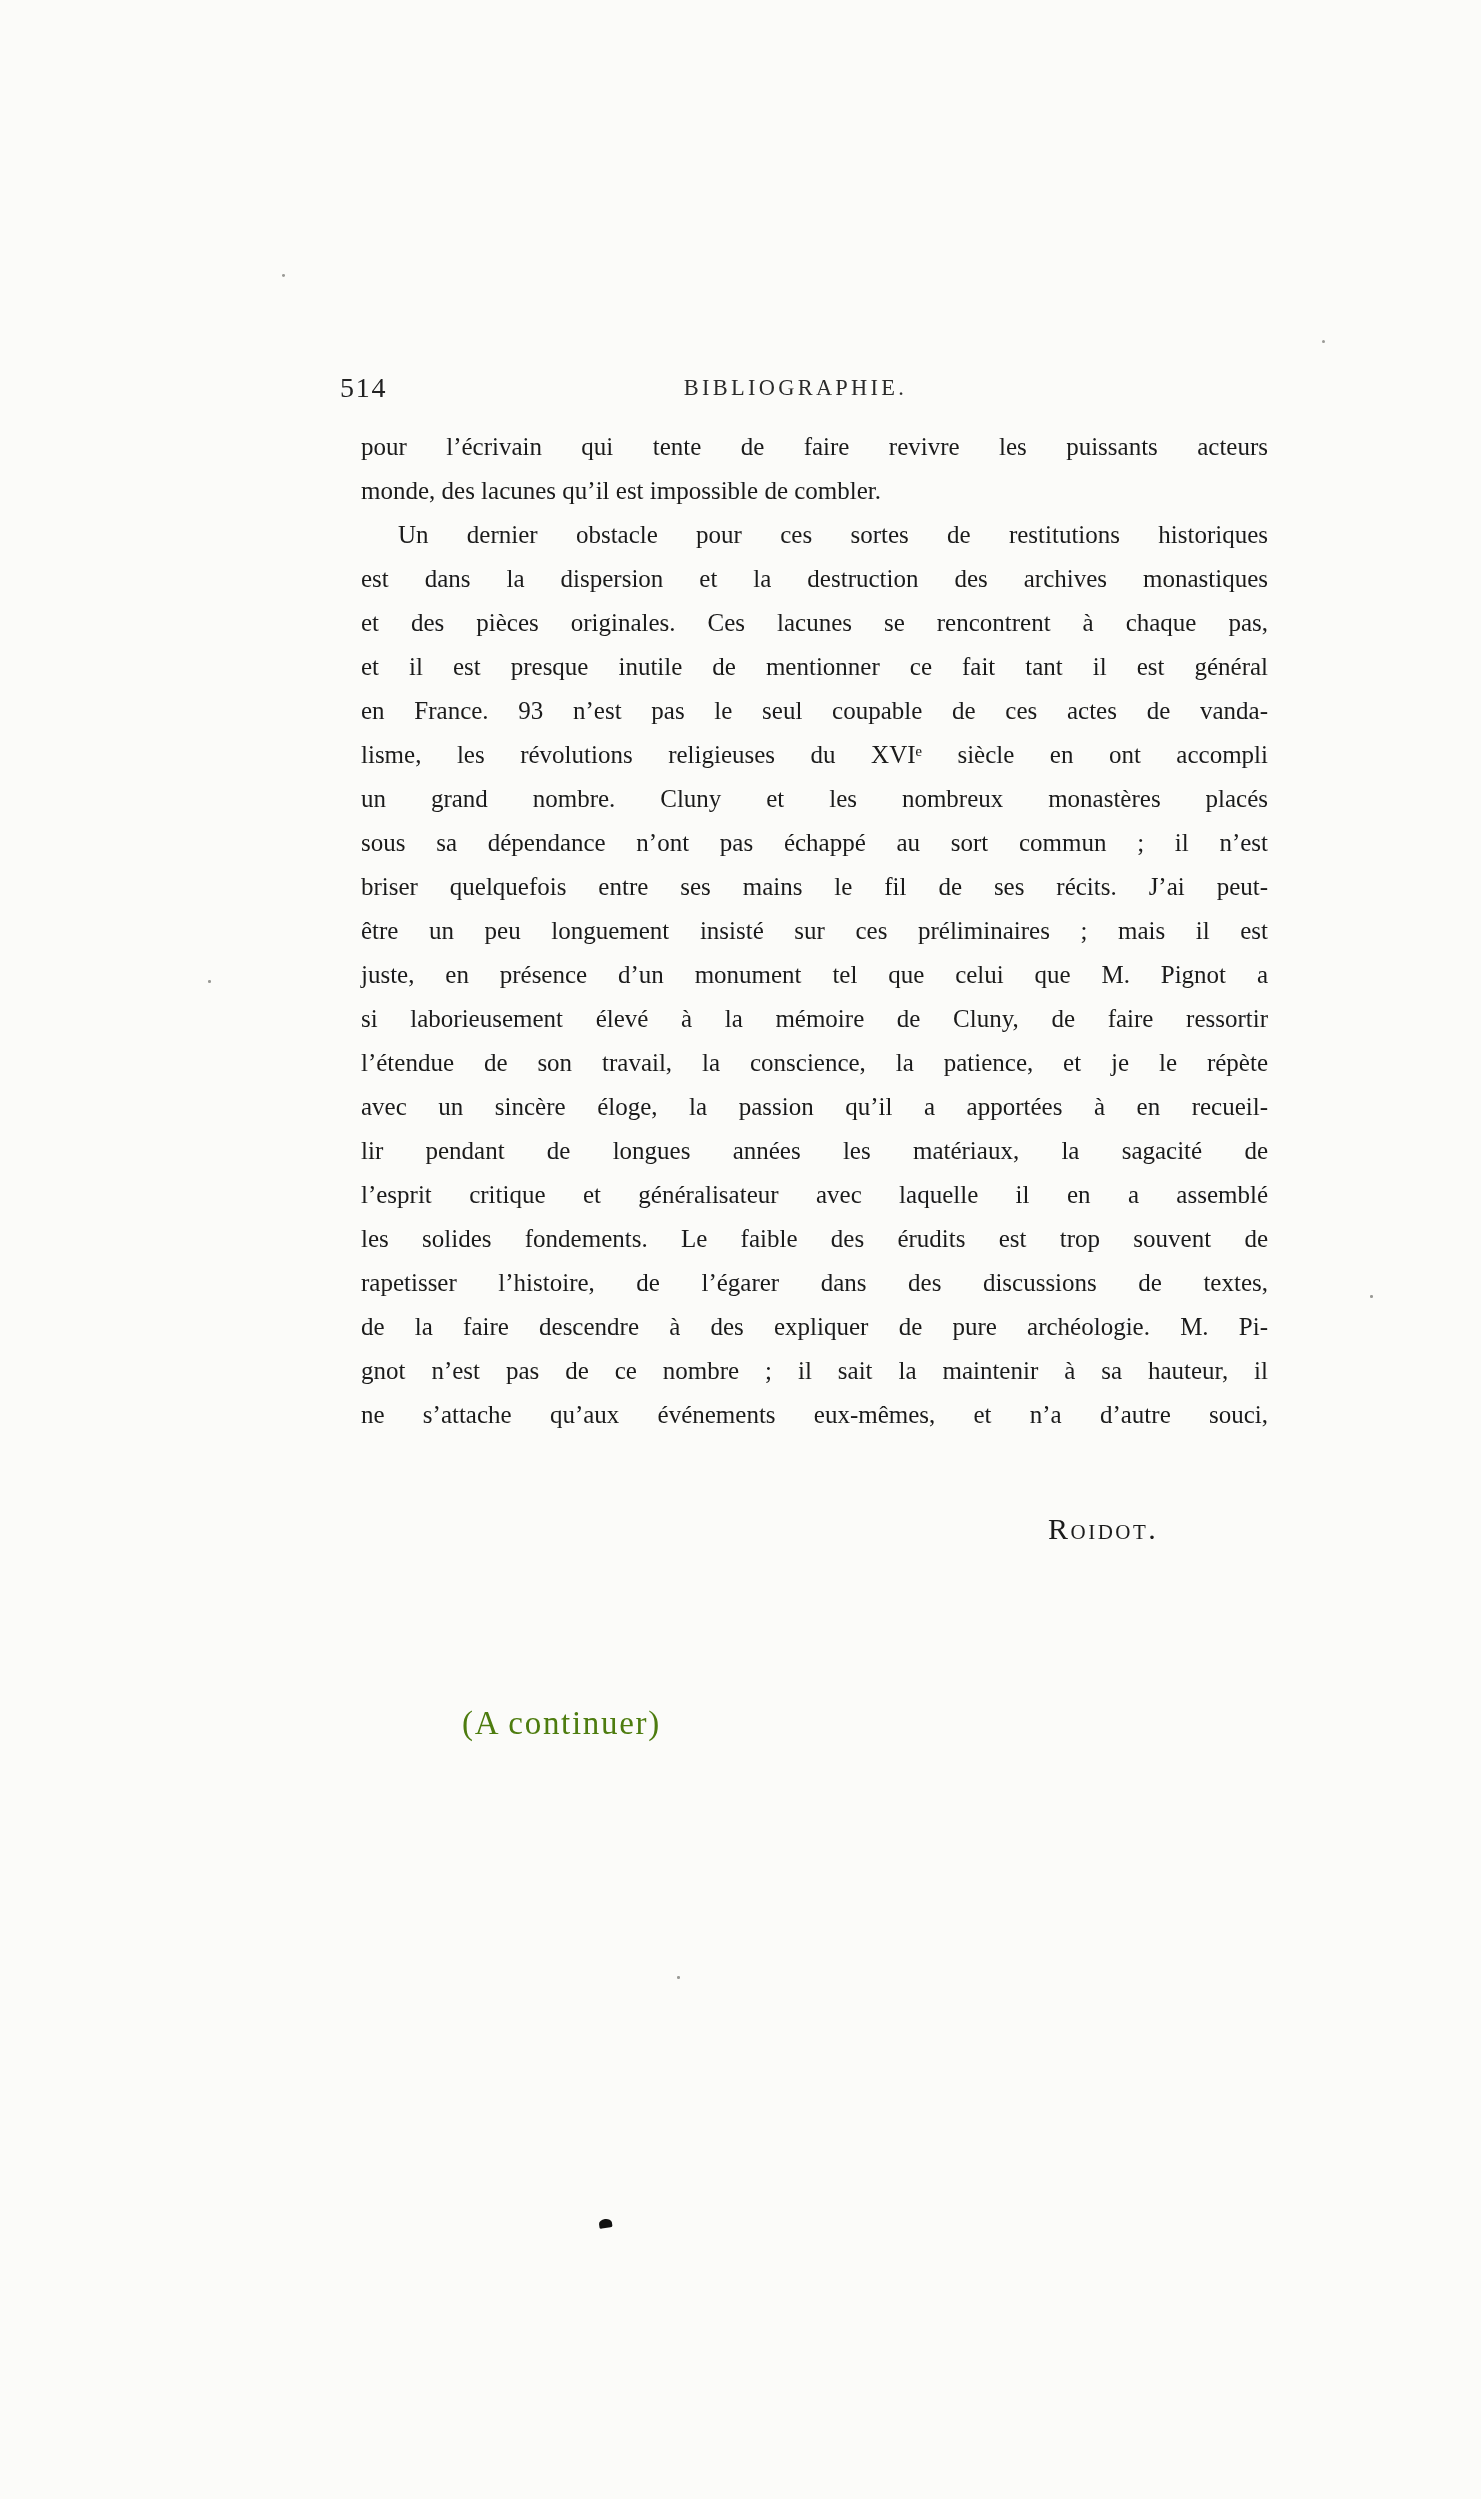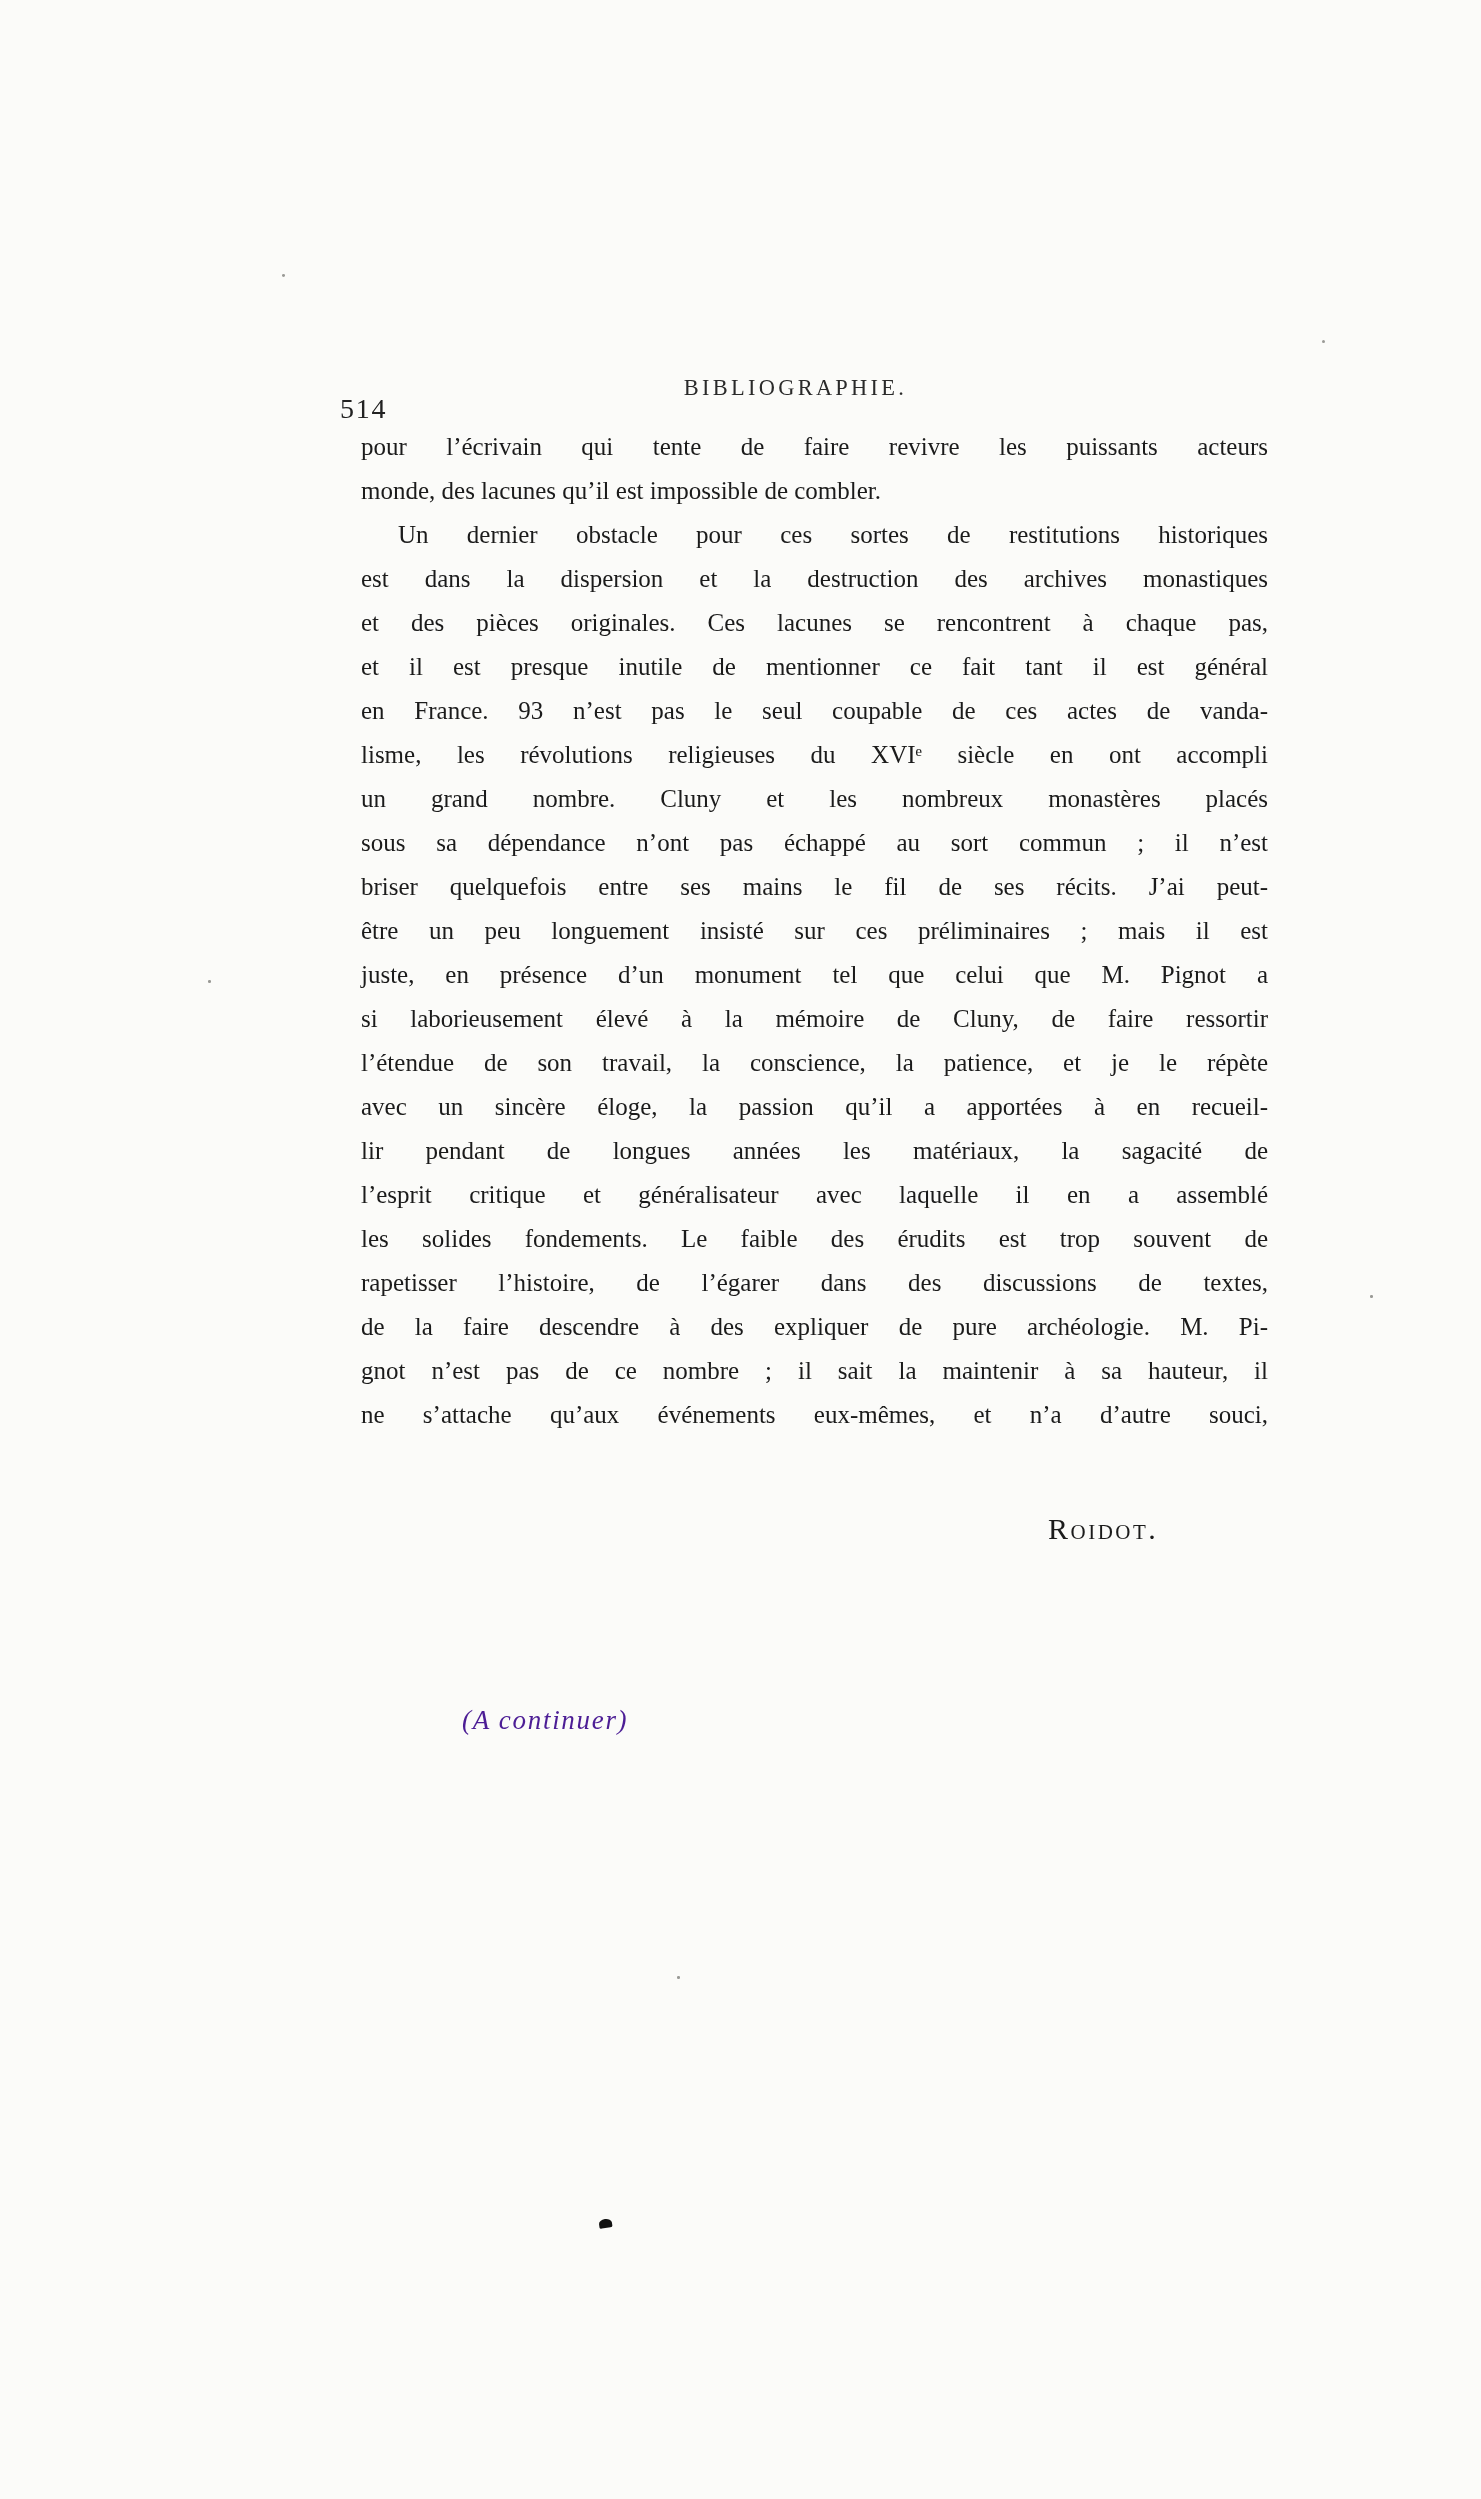--- a/index.html
+++ b/index.html
@@ -17,21 +17,20 @@
     color: #1c1c1c;
   }
   
   .page-number {
     position: absolute;
     left: 340px;
     top: 372px;
     font-size: 28px;
     letter-spacing: 1.7px;
     color: #222;
-    margin-top: 21px;
   }
   .header-title {
     position: absolute;
     left: 342px;
     top: 375px;
     width: 907px;
     text-align: center;
     font-size: 22.4px;
     letter-spacing: 3.3px;
     color: #2a2a2a;
@@ -67,24 +66,23 @@
     font-size: 30px;
     font-variant: small-caps;
     letter-spacing: 2.5px;
     color: #1b1b1b;
   }
   
   .continuation {
     position: absolute;
     left: 462px;
     top: 1705px;
-    font-size: 27px;
-    font-style: italic;
+    font-size: 33px;
     letter-spacing: 1.7px;
-    color: #4c1d95;
+    color: #4d7c0f;
   }
   
   .ink-blob {
     position: absolute;
     left: 599px;
     top: 2219px;
     width: 13.3px;
     height: 9px;
     background: #111;
     border-radius: 60% 60% 20% 20%;

